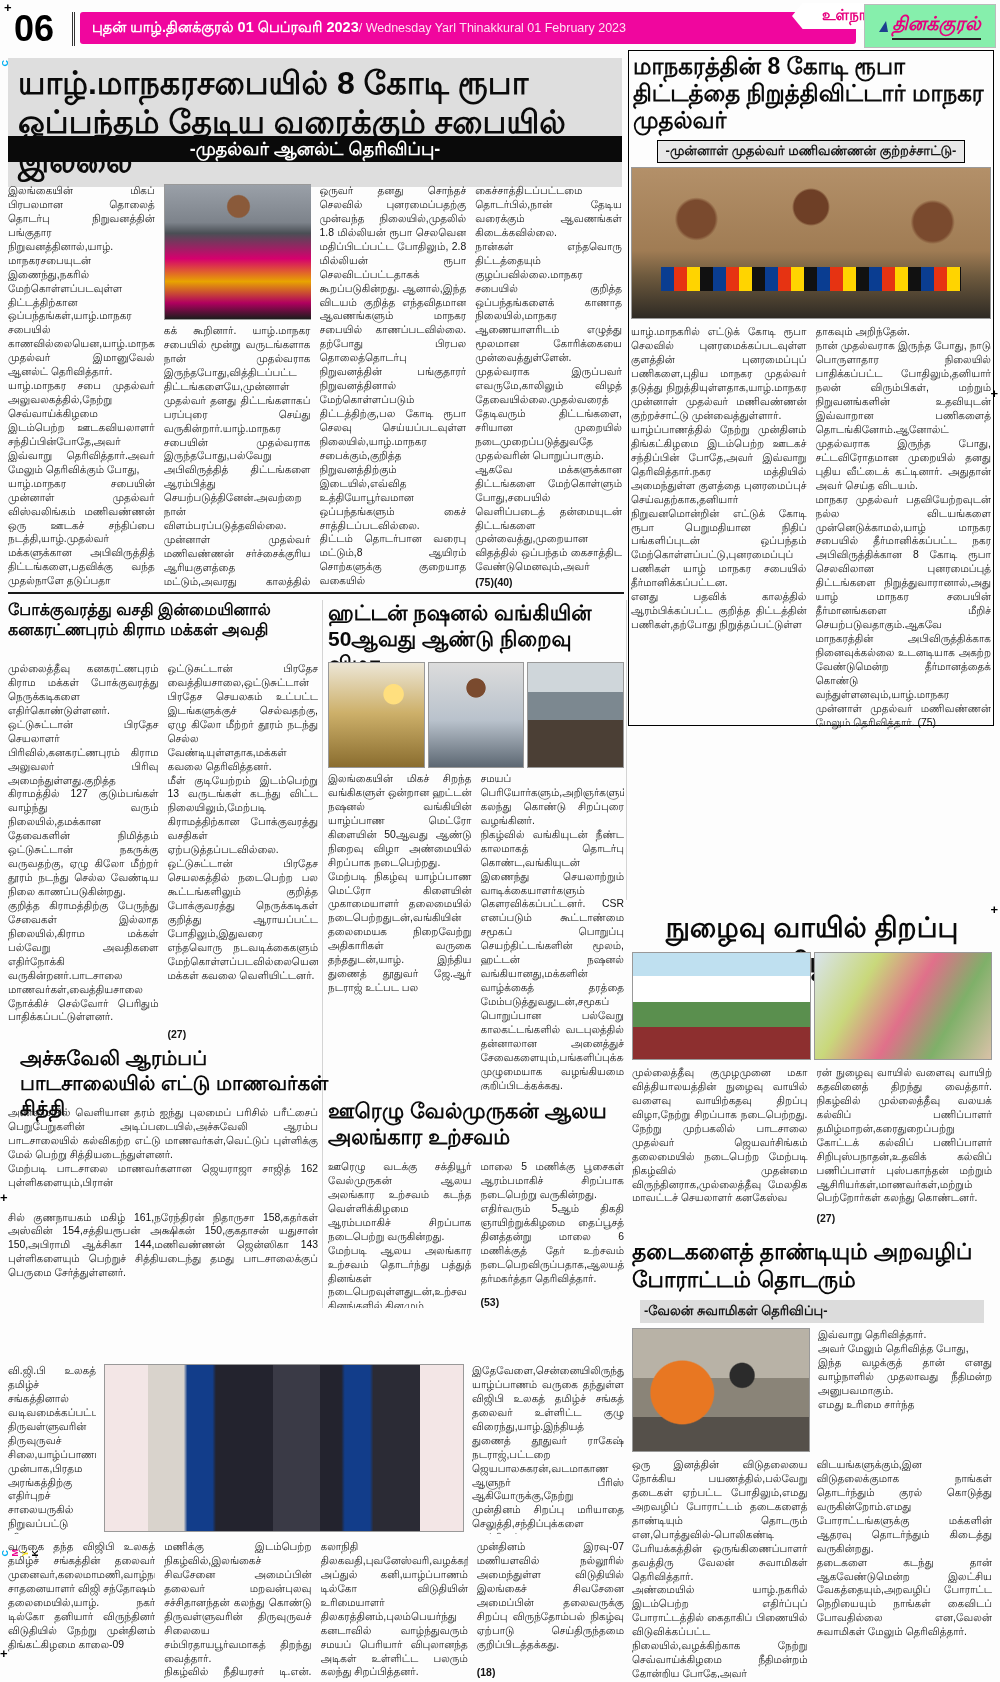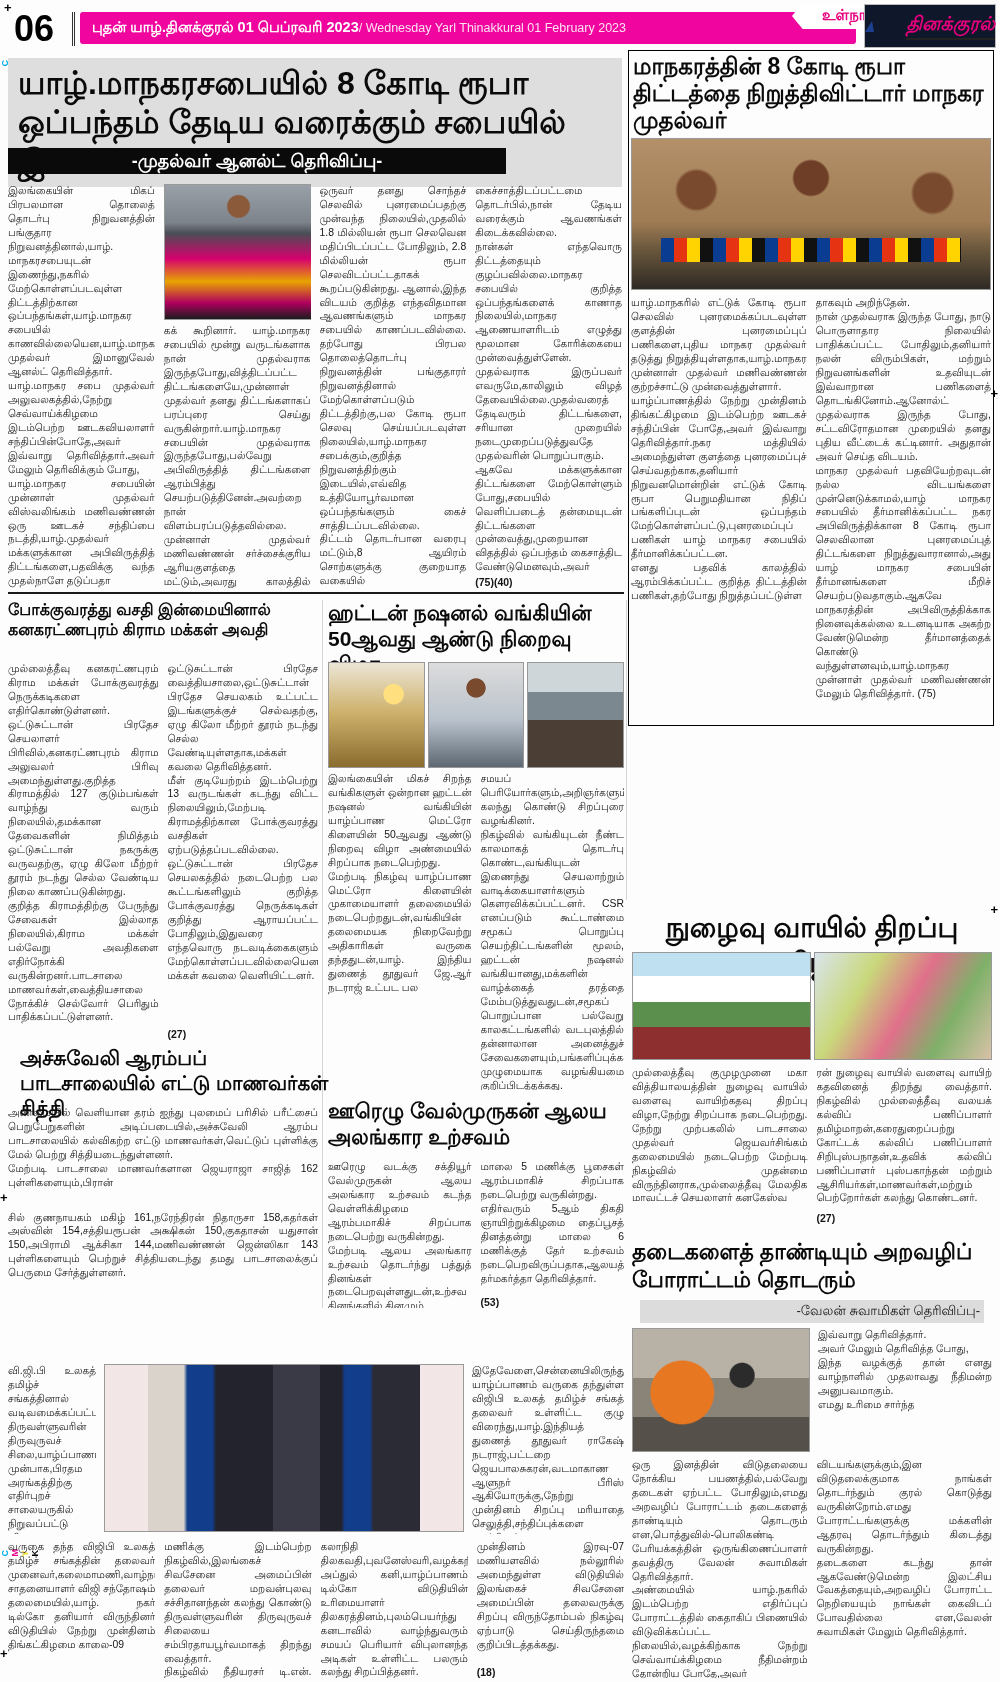--- a/index.html
+++ b/index.html
@@ -15,35 +15,35 @@
   .pgnum{position:absolute;left:14px;top:8px;font-size:36px;font-weight:bold;color:#000;}
   .pg-sep{position:absolute;left:72px;top:12px;height:34px;border-left:3px double #333;}
   .datebar{position:absolute;left:80px;top:12px;width:776px;height:32px;background:#f0069e;
            border-radius:3px;display:flex;align-items:center;padding:0 12px;box-sizing:border-box;}
   .datebar .ta{font-weight:bold;font-size:14.5px;color:#fff;white-space:nowrap;}
   .datebar .en{font-size:12.5px;color:#ffe2f4;white-space:nowrap;}
   .section-badge{position:absolute;right:90px;top:3px;height:26px;min-width:118px;background:#fff;
            clip-path:polygon(0 50%,9% 0,91% 0,100% 50%,91% 100%,9% 100%);
            display:flex;align-items:center;justify-content:center;}
   .section-badge span{color:#e6007e;font-weight:bold;font-size:15px;}
-  .logo-box{position:absolute;right:4px;top:4px;width:130px;height:42px;background:#0f172a;
-           border:1px solid #bbb;display:flex;align-items:center;justify-content:space-between;}
+  .logo-box{position:absolute;right:4px;top:4px;width:130px;height:42px;background:#86efac;
+           border:1px solid #bbb;display:flex;align-items:center;justify-content:center;}
   .logo-text{font-style:italic;font-weight:bold;font-size:19px;color:#e6007e;
            border-bottom:2px solid #222;padding-bottom:1px;}
   .sail{width:0;height:0;border-left:7px solid transparent;border-right:2px solid transparent;
         border-bottom:11px solid #1d3f8f;margin-right:4px;}
   
   .abs{position:absolute;box-sizing:border-box;}
   .head-grey{background:#dedede;padding:6px 10px;font-weight:bold;font-size:32px;line-height:1.22;color:#0a0a0a;}
   .bar-black{background:#0a0a0a;color:#fff;font-weight:bold;font-size:18px;text-align:center;
              line-height:26px;height:26px;}
   .headline{font-weight:bold;color:#0a0a0a;}
   .subbox{border:1px solid #000;background:#e8e8e8;font-weight:bold;font-size:13px;
           padding:2px 8px;width:fit-content;margin:4px auto;}
-  .subgrey{background:#dcdcdc;font-weight:normal;font-size:13px;text-align:right;padding:3px 4px;}
+  .subgrey{background:#dcdcdc;font-weight:bold;font-size:13px;text-align:left;padding:3px 4px;}
   .cols{display:flex;gap:9px;overflow:hidden;}
   .coltext{flex:1;font-size:10.4px;line-height:1.34;text-align:justify;white-space:pre-line;
            overflow:hidden;text-indent:0;}
   .colwrap{flex:1;display:flex;flex-direction:column;gap:4px;overflow:hidden;}
   .endcode{text-align:left;font-weight:bold;font-size:10.5px;}
   .hrule{position:absolute;height:2px;background:#1a1a1a;}
   .vrule{position:absolute;width:1px;background:#d4d4d4;}
   
   .photo{position:relative;overflow:hidden;border:1px solid #999;}
   .ph-mayor{background:radial-gradient(circle at 50% 16%,#8a5a3a 0 8%,transparent 9%),
@@ -102,21 +102,21 @@
   </div>
   <div class="section-badge">
     <span>உள்நாடு</span>
   </div>
   <div class="logo-box">
     <span class="sail"></span>
     <span class="logo-text">தினக்குரல்</span>
   </div>
 
   <div class="abs head-grey" style="left:8px;top:58px;width:614px;">யாழ்.மாநகரசபையில் 8 கோடி ரூபா ஒப்பந்தம் தேடிய வரைக்கும் சபையில் இல்லை</div>
-  <div class="abs bar-black" style="left:8px;top:148px;width:498px;">-முதல்வர் ஆனல்ட் தெரிவிப்பு-</div>
+  <div class="abs bar-black" style="left:8px;top:136px;width:614px;">-முதல்வர் ஆனல்ட் தெரிவிப்பு-</div>
   <div class="abs cols" style="left:8px;top:184px;width:614px;height:404px;">
     <div class="coltext">இலங்கையின் மிகப் பிரபலமான தொலைத் தொடர்பு நிறுவனத்தின் பங்குதார நிறுவனத்தினால்,யாழ். மாநகரசபையுடன் இணைந்து,நகரில் மேற்கொள்ளப்படவுள்ள திட்டத்திற்கான ஒப்பந்தங்கள்,யாழ்.மாநகர சபையில் காணவில்லையென,யாழ்.மாநகர முதல்வர் இமானுவேல் ஆனல்ட் தெரிவித்தார்.
 யாழ்.மாநகர சபை முதல்வர் அலுவலகத்தில்,நேற்று செவ்வாய்க்கிழமை இடம்பெற்ற ஊடகவியலாளர் சந்திப்பின்போதே,அவர் இவ்வாறு தெரிவித்தார்.அவர் மேலும் தெரிவிக்கும் போது,
 யாழ்.மாநகர சபையின் முன்னாள் முதல்வர் விஸ்வலிங்கம் மணிவண்ணன் ஒரு ஊடகச் சந்திப்பை நடத்தி,யாழ்.முதல்வர் மக்களுக்கான அபிவிருத்தித் திட்டங்களை,பதவிக்கு வந்த முதல்நாளே தடுப்பதா</div>
     <div class="colwrap">
       <div class="photo ph-mayor" style="width:100%;height:134px;"></div>
       <div class="coltext">கக் கூறினார். யாழ்.மாநகர சபையில் மூன்று வருடங்களாக நான் முதல்வராக இருந்தபோது,வித்திடப்பட்ட திட்டங்களையே,முன்னாள் முதல்வர் தனது திட்டங்களாகப் பரப்புரை செய்து வருகின்றார்.யாழ்.மாநகர சபையின் முதல்வராக இருந்தபோது,பல்வேறு அபிவிருத்தித் திட்டங்களை ஆரம்பித்து செயற்படுத்தினேன்.அவற்றை நான் விளம்பரப்படுத்தவில்லை.
 முன்னாள் முதல்வர் மணிவண்ணன் சர்ச்சைக்குரிய ஆரியகுளத்தை மட்டும்,அவரது காலத்தில் புனரமைத்தார்.குறித்த திட்டத்தை தனியார்</div>
     </div>
     <div class="coltext">ஒருவர் தனது சொந்தச் செலவில் புனரமைப்பதற்கு முன்வந்த நிலையில்,முதலில் 1.8 மில்லியன் ரூபா செலவென மதிப்பிடப்பட்ட போதிலும், 2.8 மில்லியன் ரூபா செலவிடப்பட்டதாகக் கூறப்படுகின்றது. ஆனால்,இந்த விடயம் குறித்த எந்தவிதமான ஆவணங்களும் மாநகர சபையில் காணப்படவில்லை. தற்போது பிரபல தொலைத்தொடர்பு நிறுவனத்தின் பங்குதாரர் நிறுவனத்தினால் மேற்கொள்ளப்படும் திட்டத்திற்கு,பல கோடி ரூபா செலவு செய்யப்படவுள்ள நிலையில்,யாழ்.மாநகர சபைக்கும்,குறித்த நிறுவனத்திற்கும் இடையில்,எவ்வித உத்தியோபூர்வமான ஒப்பந்தங்களும் கைச் சாத்திடப்படவில்லை.
@@ -125,20 +125,21 @@
       <div class="coltext">கைச்சாத்திடப்பட்டமை தொடர்பில்,நான் தேடிய வரைக்கும் ஆவணங்கள் கிடைக்கவில்லை.
 நான்கள் எந்தவொரு திட்டத்தையும் குழப்பவில்லை.மாநகர சபையில் குறித்த ஒப்பந்தங்களைக் காணாத நிலையில்,மாநகர ஆணையாளரிடம் எழுத்து மூலமான கோரிக்கையை முன்வைத்துள்ளேன். முதல்வராக இருப்பவர் எவருமே,காலிலும் விழத் தேவையில்லை.முதல்வரைத் தேடிவரும் திட்டங்களை, சரியான முறையில் நடைமுறைப்படுத்துவதே முதல்வரின் பொறுப்பாகும்.
 ஆகவே மக்களுக்கான திட்டங்களை மேற்கொள்ளும் போது,சபையில் வெளிப்படைத் தன்மையுடன் திட்டங்களை முன்வைத்து,முறையான விதத்தில் ஒப்பந்தம் கைசாத்திட வேண்டுமெனவும்,அவர் மேலும் தெரிவித்தார்.</div>
       <div class="endcode">(75)(40)</div>
     </div>
   </div>
   <div class="hrule" style="left:8px;top:592px;width:616px;"></div>
 
   <div class="abs" style="left:628px;top:50px;width:366px;height:676px;border:1px solid #000;padding:0;">
     <div class="headline" style="font-size:23px;line-height:1.18;padding:2px 4px;">மாநகரத்தின் 8 கோடி ரூபா திட்டத்தை நிறுத்திவிட்டார் மாநகர முதல்வர்</div>
+    <div class="subbox">-முன்னாள் முதல்வர் மணிவண்ணன் குற்றச்சாட்டு-</div>
     <div class="photo ph-press" style="height:150px;margin:2px 2px 6px 2px;">
       <div class="mics"></div>
     </div>
     <div class="cols" style="height:588px;padding:0 2px;">
       <div class="coltext">யாழ்.மாநகரில் எட்டுக் கோடி ரூபா செலவில் புனரமைக்கப்படவுள்ள குளத்தின் புனரமைப்புப் பணிகளை,புதிய மாநகர முதல்வர் தடுத்து நிறுத்தியுள்ளதாக,யாழ்.மாநகர முன்னாள் முதல்வர் மணிவண்ணன் குற்றச்சாட்டு முன்வைத்துள்ளார்.
 யாழ்ப்பாணத்தில் நேற்று முன்தினம் திங்கட்கிழமை இடம்பெற்ற ஊடகச் சந்திப்பின் போதே,அவர் இவ்வாறு தெரிவித்தார்.நகர மத்தியில் அமைந்துள்ள குளத்தை புனரமைப்புச் செய்வதற்காக,தனியார் நிறுவனமொன்றின் எட்டுக் கோடி ரூபா பெறுமதியான நிதிப் பங்களிப்புடன் ஒப்பந்தம் மேற்கொள்ளப்பட்டு,புனரமைப்புப் பணிகள் யாழ் மாநகர சபையில் தீர்மானிக்கப்பட்டன.
 எனது பதவிக் காலத்தில் ஆரம்பிக்கப்பட்ட குறித்த திட்டத்தின் பணிகள்,தற்போது நிறுத்தப்பட்டுள்ள</div>
       <div class="coltext">தாகவும் அறிந்தேன்.
 நான் முதல்வராக இருந்த போது, நாடு பொருளாதார நிலையில் பாதிக்கப்பட்ட போதிலும்,தனியார் நலன் விரும்பிகள், மற்றும் நிறுவனங்களின் உதவியுடன் இவ்வாறான பணிகளைத் தொடங்கினோம்.ஆனோல்ட் முதல்வராக இருந்த போது, சட்டவிரோதமான முறையில் தனது புதிய வீட்டைக் கட்டினார். அதுதான் அவர் செய்த விடயம்.
 மாநகர முதல்வர் பதவியேற்றவுடன் நல்ல விடயங்களை முன்னெடுக்காமல்,யாழ் மாநகர சபையில் தீர்மானிக்கப்பட்ட நகர அபிவிருத்திக்கான 8 கோடி ரூபா செலவிலான புனரமைப்புத் திட்டங்களை நிறுத்துவாரானால்,அது யாழ் மாநகர சபையின் தீர்மானங்களை மீறிச் செயற்படுவதாகும்.ஆகவே மாநகரத்தின் அபிவிருத்திக்காக நினைவுக்கல்லை உடனடியாக அகற்ற வேண்டுமென்ற தீர்மானத்தைக் கொண்டு வந்துள்ளனவும்,யாழ்.மாநகர முன்னாள் முதல்வர் மணிவண்ணன் மேலும் தெரிவித்தார்.  (75)</div>

